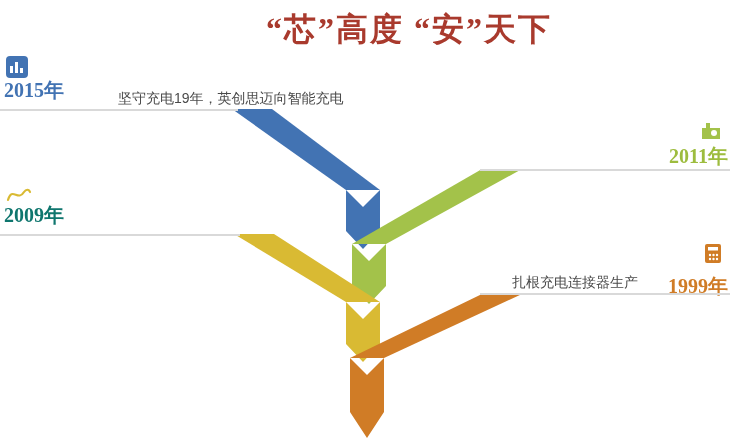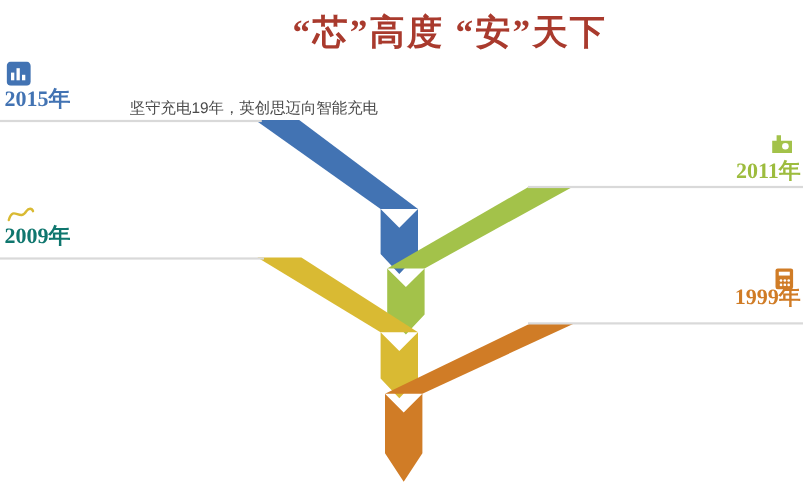--- a/index.html
+++ b/index.html
@@ -75,16 +75,17 @@
       <rect x="1" y="2" width="16" height="19" rx="2" fill="#d07c26"></rect>
       <rect x="4" y="5" width="10" height="3.5" fill="#ffffff"></rect>
       <circle cx="6" cy="13" r="1.2" fill="#ffffff"></circle>
       <circle cx="9.5" cy="13" r="1.2" fill="#ffffff"></circle>
       <circle cx="13" cy="13" r="1.2" fill="#ffffff"></circle>
       <circle cx="6" cy="17" r="1.2" fill="#ffffff"></circle>
       <circle cx="9.5" cy="17" r="1.2" fill="#ffffff"></circle>
       <circle cx="13" cy="17" r="1.2" fill="#ffffff"></circle>
     </svg>
   </span>
-  <span class="year c-orange" style="right:2px;top:260px;margin-left:16px;">1999年</span>
+  <span class="year c-orange" style="right:2px;top:276px;margin-left:16px;">1999年</span>
+  <span class="desc" style="right:92px;top:275px;">扎根充电连接器生产</span>
   <div class="rule" style="right:0;top:293px;width:250px;"></div>
 
 </div>
 
 </body></html>

